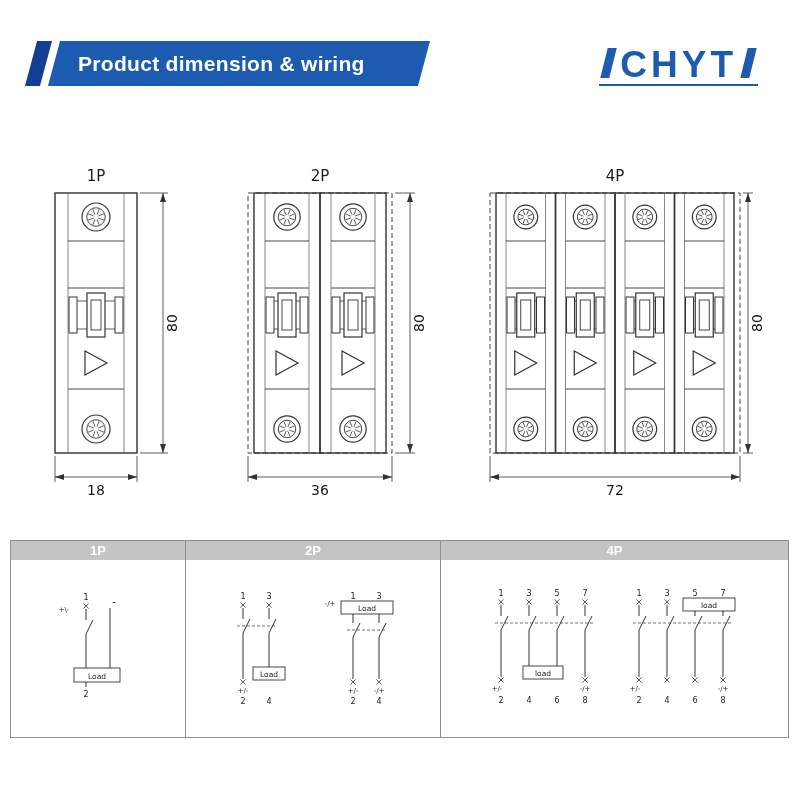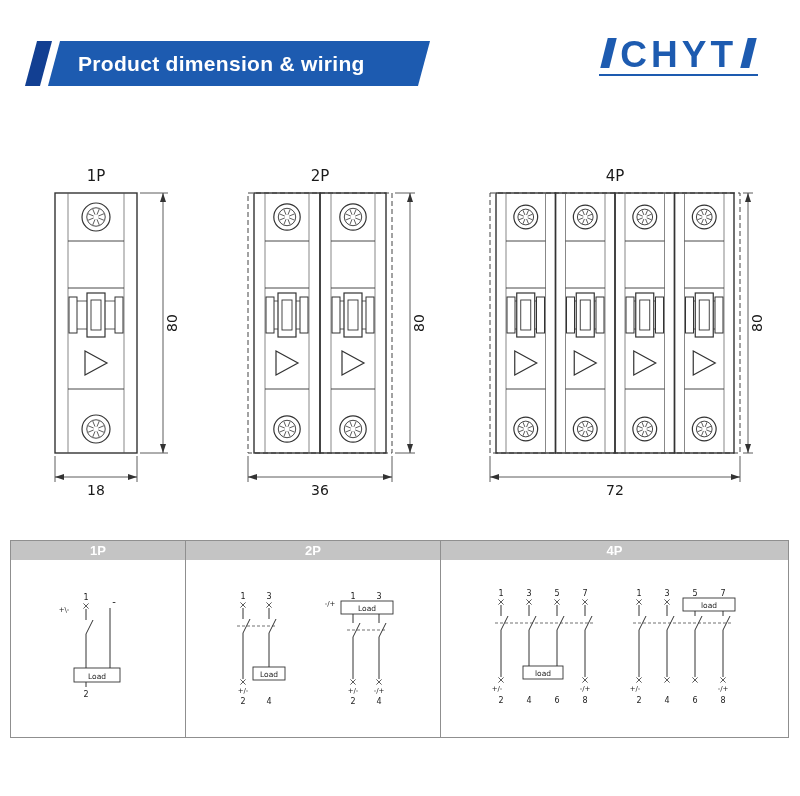--- a/index.html
+++ b/index.html
@@ -4,21 +4,21 @@
 <style>
   *{margin:0;padding:0;box-sizing:border-box}
   html,body{background:#fff}
   body{width:800px;height:796px;font-family:"Liberation Sans","DejaVu Sans",sans-serif;position:relative}
   .page{position:absolute;left:0;top:0;width:800px;height:796px;background:#fff;overflow:hidden}
 
   .title-accent{position:absolute;left:31px;top:41px;width:15px;height:45px;background:var(--accent,#123f92);transform:skewX(-15deg)}
   .title-banner{position:absolute;left:54px;top:41px;width:370px;height:45px;background:var(--brand,#1d5bb0);transform:skewX(-15deg)}
   .title-banner h1{transform:skewX(15deg);color:#fff;font-size:21px;font-weight:bold;line-height:45px;padding-left:24px;white-space:nowrap;letter-spacing:.3px}
 
-  .brand-logo{position:absolute;right:42px;top:36px;display:flex;align-items:flex-end;gap:7px;border-bottom:2px solid var(--brand,#1d5bb0);padding:2px 5px 4px}
+  .brand-logo{position:absolute;right:42px;top:46px;display:flex;align-items:flex-end;gap:7px;border-bottom:2px solid var(--brand,#1d5bb0);padding:2px 5px 4px}
   .logo-mark{width:9px;height:30px;background:var(--brand,#1d5bb0);transform:skewX(-14deg);margin-bottom:2px}
   .logo-text{color:var(--brand,#1d5bb0);font-size:37px;font-weight:800;letter-spacing:4px;line-height:.85}
 
   .drawing{position:absolute}
   #draw-0{left:40px;top:165px}
   #draw-1{left:240px;top:165px}
   #draw-2{left:485px;top:165px}
   svg{display:block}
 
   .wiring-table{position:absolute;left:10px;top:540px;width:779px;border:1px solid #8f8f8f;background:#fff}

